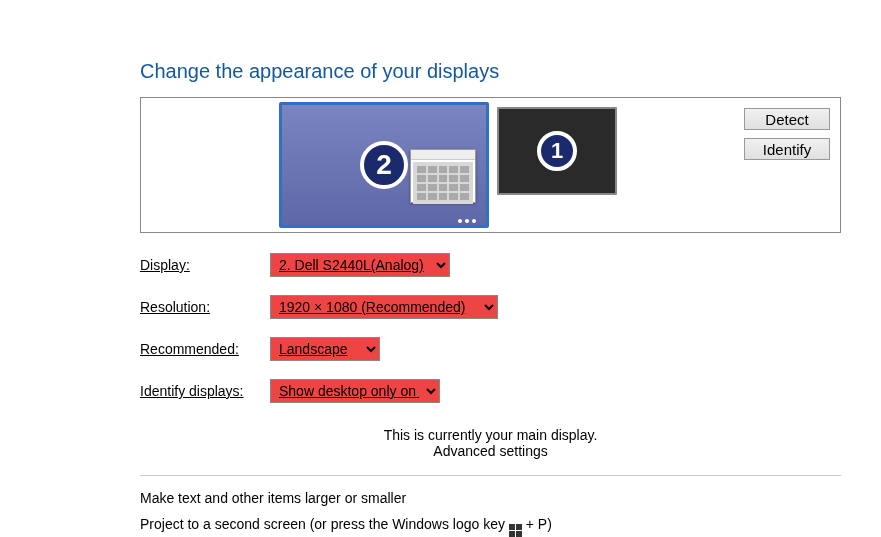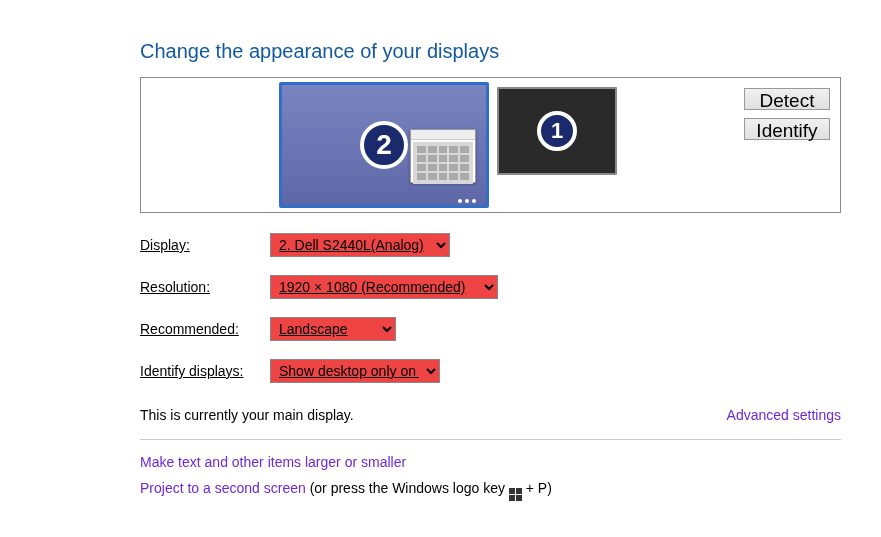--- a/index.html
+++ b/index.html
@@ -5,21 +5,21 @@
   * { box-sizing: border-box; }
   body {
     margin: 0;
     padding: 0;
     font-family: "Segoe UI", Tahoma, sans-serif;
     font-size: 14px;
     color: #000;
     background: #fff;
   }
   .container {
-    padding: 40px 40px 0 140px;
+    padding: 60px 40px 0 140px;
     width: 881px;
   }
   .title {
     color: #1359a0;
     font-size: 20px;
     font-weight: 400;
     margin-bottom: 14px;
   }
   .display-box {
     border: 1px solid #888;
@@ -118,21 +118,21 @@
     top: 10px;
     display: flex;
     flex-direction: column;
     gap: 8px;
   }
   .win-btn {
     width: 86px;
     height: 22px;
     background: linear-gradient(#f0f0f0, #e0e0e0);
     border: 1px solid #999;
-    font-size: 19px;
+    font-size: 15px;
     cursor: pointer;
     font-family: inherit;
   }
   .form-row {
     display: flex;
     align-items: center;
     margin-bottom: 18px;
     text-decoration: underline;
   }
   .form-row label {
@@ -145,23 +145,24 @@
     font-family: inherit;
     font-size: 14px;
     padding: 0 4px;
   }
   .status-row {
     display: flex;
     justify-content: space-between;
     align-items: center;
     margin-top: 24px;
     margin-bottom: 16px;
+    flex-direction: column;
   }
   .link {
-    color: #6d28d9;
+    color: #000000;
     text-decoration: none;
     cursor: pointer;
   }
   .divider {
     border: none;
     border-top: 1px solid #ccc;
     margin: 0 0 14px 0;
   }
   .project-line {
     margin-bottom: 10px;
@@ -238,21 +239,21 @@
 
   <div class="form-row">
     <label>Resolution:</label>
     <select class="win-select" style="width:228px">
       <option>1920 × 1080 (Recommended)</option>
     </select>
   </div>
 
   <div class="form-row">
     <label>Recommended:</label>
-    <select class="win-select" style="width:126px">
+    <select class="win-select" style="width:110px">
       <option>Landscape</option>
     </select>
   </div>
 
   <div class="form-row">
     <label>Identify displays:</label>
     <select class="win-select" style="width:170px">
       <option>Show desktop only on 2</option>
     </select>
   </div>

